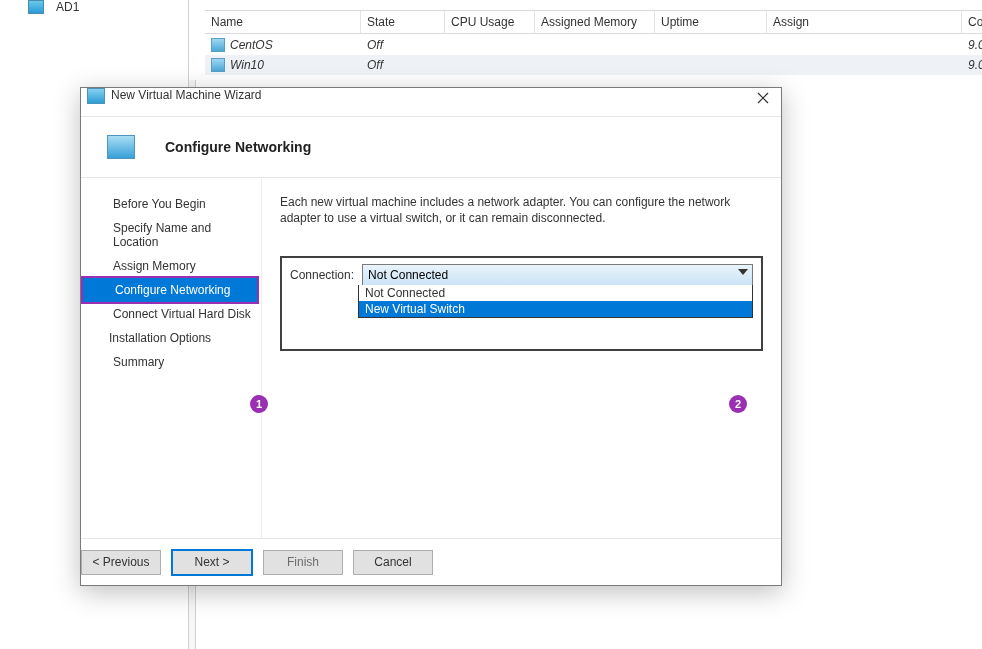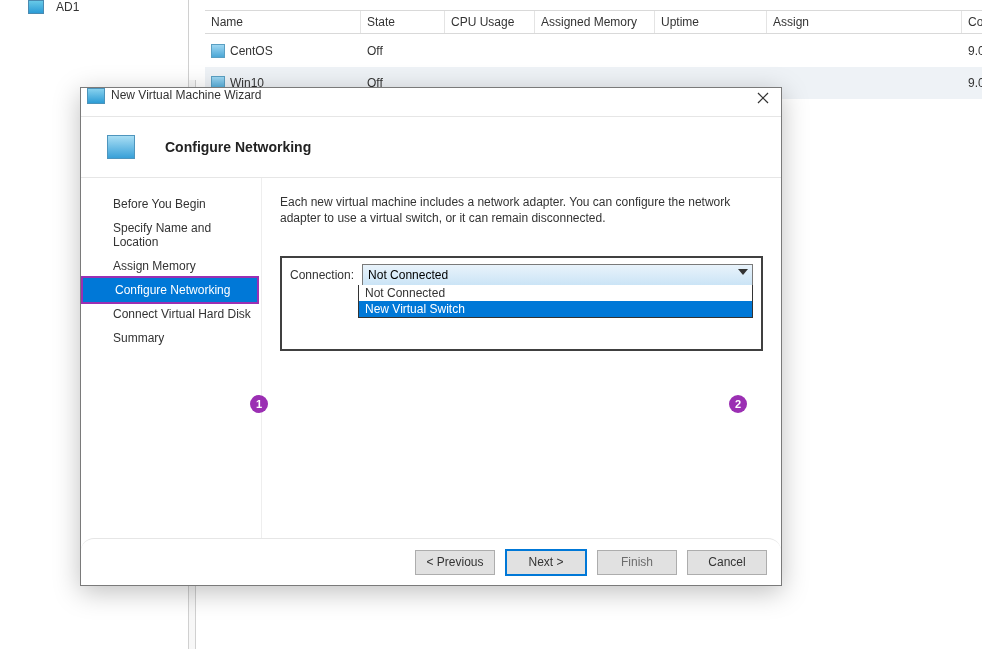--- a/index.html
+++ b/index.html
@@ -51,22 +51,23 @@
     .vm-th.memory { width: 120px; }
     .vm-th.uptime { width: 112px; }
     .vm-th.status { width: 195px; }
     .vm-th.co { flex: 1; border-right: none; }
     .vm-rows {
       position: absolute;
       left: 205px; top: 35px; right: 0;
     }
     .vm-row {
       display: flex;
-      height: 32px;
+      height: 20px;
       align-items: center;
+      font-style: italic;
     }
     .vm-row.sel { background: #eef2f6; }
     .vm-cell { flex: none; padding: 0 6px; box-sizing: border-box; color: #333; }
     .vm-cell.name { width: 156px; display: flex; align-items: center; gap: 5px; }
     .vm-cell.state { width: 84px; }
     .vm-cell.cpu { width: 90px; }
     .vm-cell.memory { width: 120px; }
     .vm-cell.uptime { width: 112px; }
     .vm-cell.status { width: 195px; }
     .vm-cell.co { flex: 1; text-align: left; }
@@ -199,24 +200,23 @@
     }
     .conn-opt.sel {
       background: #0078d7;
       color: #fff;
     }
     .wiz-foot {
       height: 46px;
       border-top: 1px solid #e6e6e6;
       display: flex;
       align-items: center;
-      justify-content: flex-end;
+      justify-content: flex-start;
       gap: 10px;
       padding-right: 14px;
-      border-radius: 13px;
     }
     .wbtn {
       min-width: 78px;
       height: 23px;
       background: #e1e1e1;
       border: 1px solid #adadad;
       display: flex; align-items: center; justify-content: center;
       color: #333;
       cursor: default;
     }
@@ -300,20 +300,21 @@
     <span class="hicon"></span>
     <span class="htext">Configure Networking</span>
   </div>
   <div class="wiz-body">
     <div class="wiz-left">
       <div class="step">Before You Begin</div>
       <div class="step">Specify Name and Location</div>
       <div class="step">Assign Memory</div>
       <div class="step selected">Configure Networking</div>
       <div class="step">Connect Virtual Hard Disk</div>
+      <div class="step sub">Installation Options</div>
       <div class="step">Summary</div>
     </div>
     <div class="wiz-right">
       <div class="wiz-desc">Each new virtual machine includes a network adapter. You can configure the network adapter to use a virtual switch, or it can remain disconnected.</div>
       <div class="conn-area">
         <div class="conn-row">
           <span class="conn-lbl">Connection:</span>
           <div class="conn-select">
             <span>Not Connected</span>
             <span class="caret"></span>

